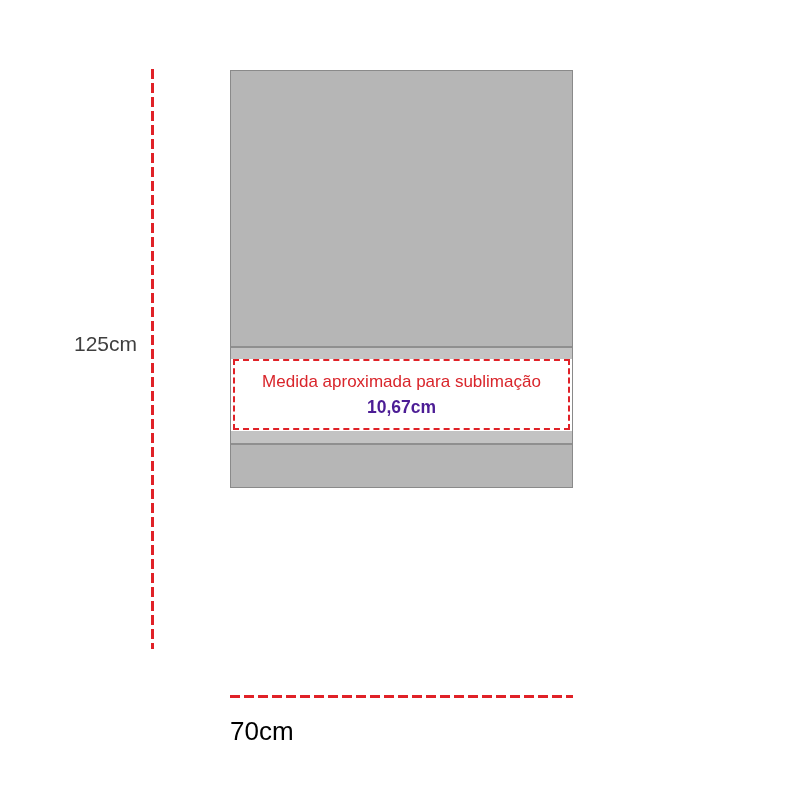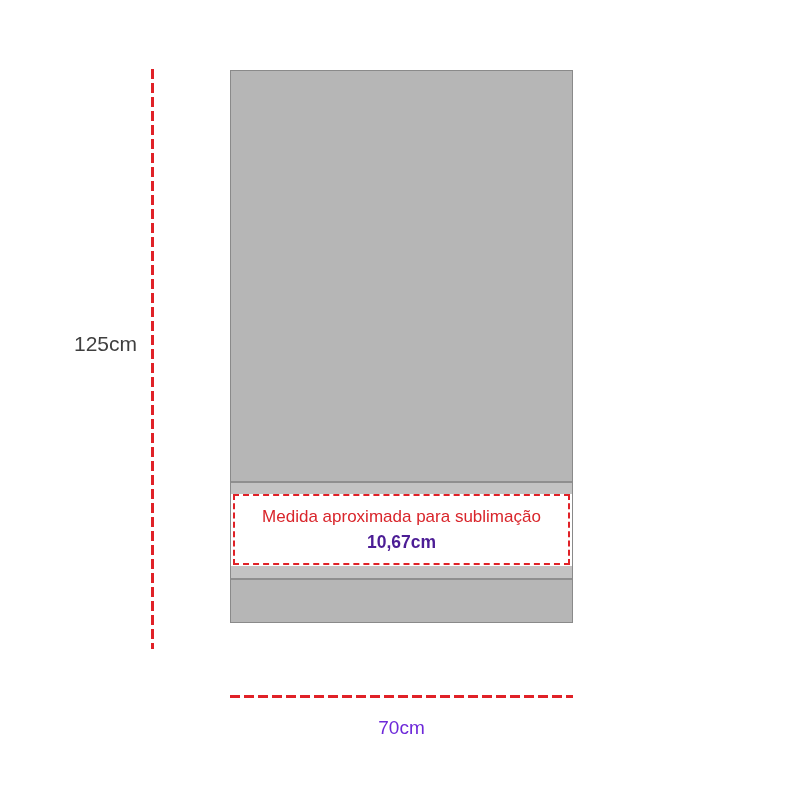--- a/index.html
+++ b/index.html
@@ -15,21 +15,21 @@
     background: #ffffff;
     overflow: hidden;
   }
 
   
   .towel {
     position: absolute;
     left: 230px;
     top: 70px;
     width: 343px;
-    height: 553px;
+    height: 418px;
     box-sizing: border-box;
     border: 1px solid #8a8a8a;
     background: #b6b6b6;
     display: flex;
     flex-direction: column;
   }
   .towel-body { flex: 1 1 auto; background: #b6b6b6; }
   .stitch     { height: 2px;  background: #8f8f8f; }
   .trim-top   { height: 11px; background: #c3c3c3; }
   .trim-bot   { height: 12px; background: #c3c3c3; }
@@ -101,23 +101,22 @@
     font-size: 21px;
     color: #3f3f3f;
     line-height: 1;
     margin-top: 12px;
   }
   .width-label {
     position: absolute;
     left: 230px;
     top: 718px;
     width: 343px;
-    text-align: center;
-    font-size: 19px;
-    color: #6d28d9;
+    font-size: 26px;
+    color: #000000;
     line-height: 1;
   }
 </style>
 </head>
 <body>
 
 <div class="canvas">
 
   <div class="towel">
     <div class="towel-body"></div>

